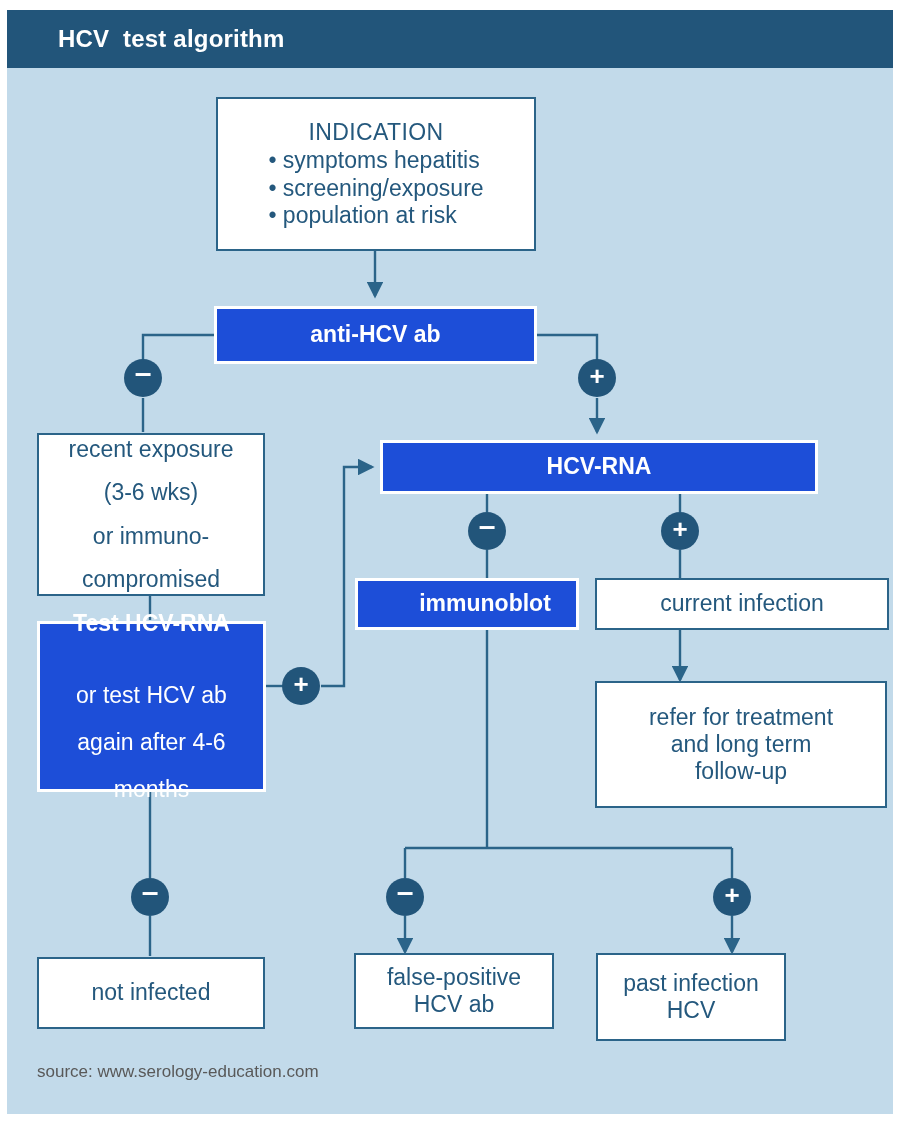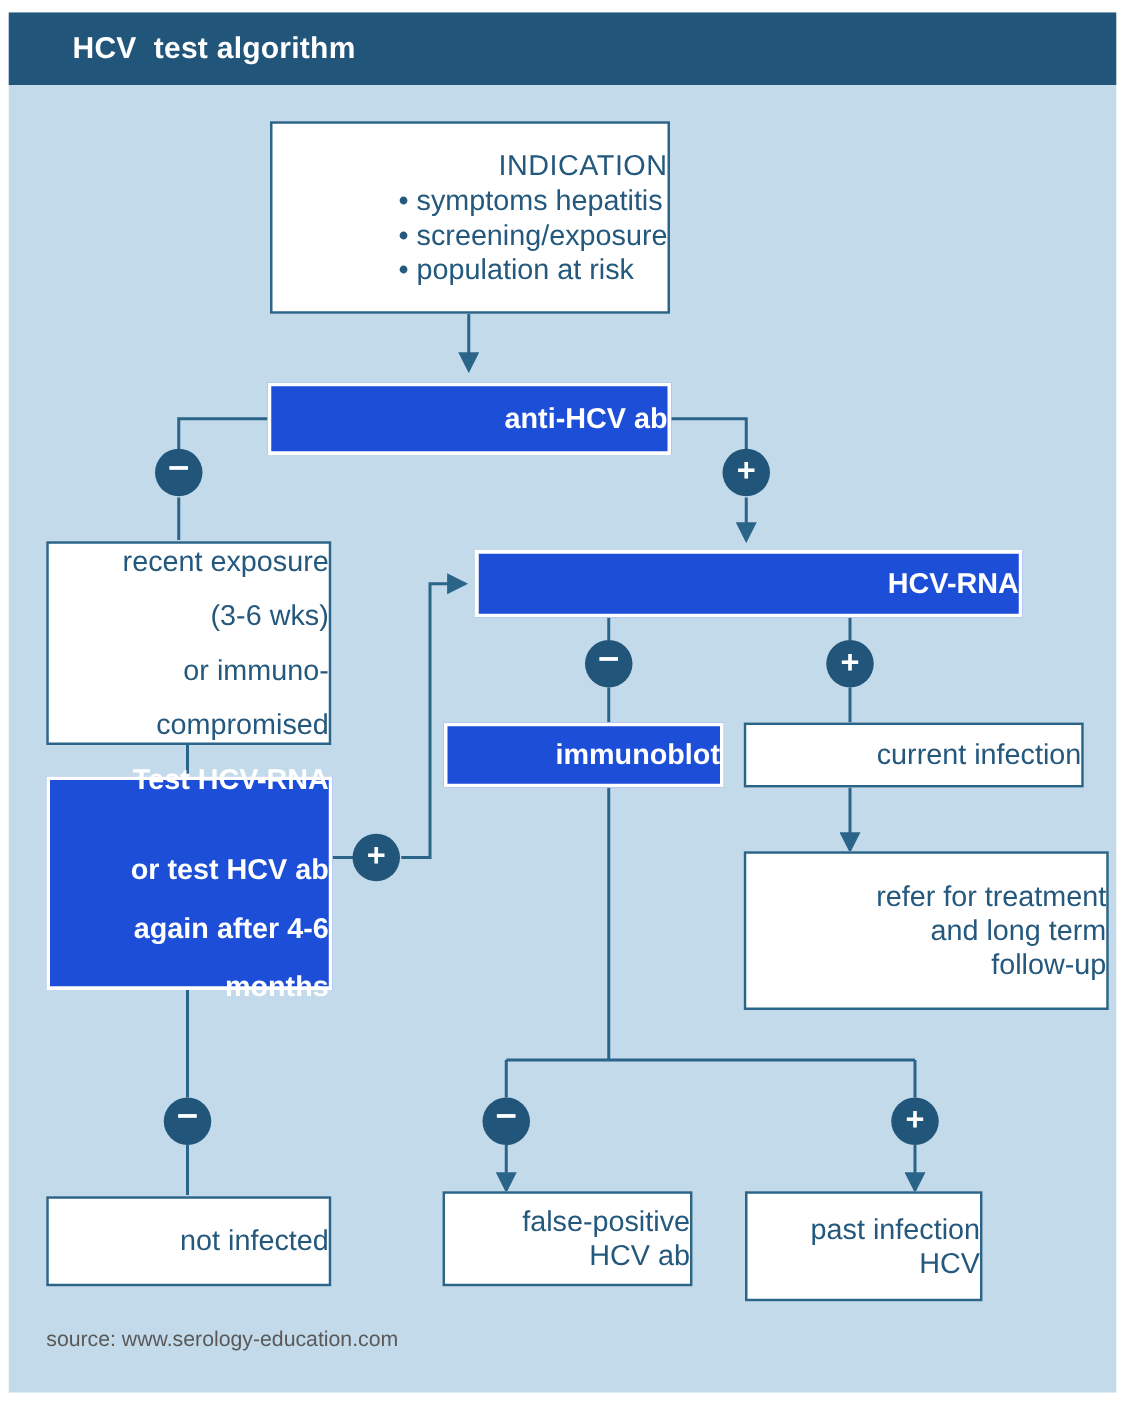--- a/index.html
+++ b/index.html
@@ -61,41 +61,41 @@
     height: 1128px;
     pointer-events: none;
   }
 
   
   .box {
     position: absolute;
     box-sizing: border-box;
     display: flex;
     flex-direction: column;
-    align-items: flex-end;
+    align-items: center;
     justify-content: center;
     text-align: center;
     line-height: 1.18;
   }
   .box.light {
     background: #ffffff;
     border: 2px solid #2b6489;
     color: #24587d;
     font-size: 23px;
   }
   .box.dark {
     background: #1d4ed8;
     border: 3px solid #ffffff;
     color: #ffffff;
     font-size: 23px;
     font-weight: bold;
   }
   .box .ln { display: block; white-space: pre; }
   .box .ln.bold { font-weight: bold; }
-  .box .ln.normal { font-weight: bold; margin-top: 20px; }
+  .box .ln.normal { font-weight: normal; margin-top: 20px; }
   .box.indication { font-size: 23px; }
   .box.indication .ttl { display:block; letter-spacing:0.4px; }
   .box.indication .bullets { display:block; text-align:left; margin-top:1px; }
   .box.indication .bullets .bl { display:block; white-space: pre; }
 
   
   .badge {
     position: absolute;
     width: 38px;
     height: 38px;
@@ -203,21 +203,21 @@
   </div>
 
   <div class="box dark" style="left:380px; top:440px; width:438px; height:54px;">
     <span class="ln bold">HCV-RNA</span>
   </div>
 
   <div class="box dark" style="left:355px; top:578px; width:224px; height:52px;padding-left:36px;">
     <span class="ln bold">immunoblot</span>
   </div>
 
-  <div class="box light" style="left:595px; top:578px; width:272px; height:52px;">
+  <div class="box light" style="left:595px; top:578px; width:294px; height:52px;">
     <span class="ln">current infection</span>
   </div>
 
   <div class="box light" style="left:595px; top:681px; width:292px; height:127px;">
     <span class="ln">refer for treatment</span>
     <span class="ln">and long term</span>
     <span class="ln">follow-up</span>
   </div>
 
   <div class="box light" style="left:37px; top:957px; width:228px; height:72px;">

